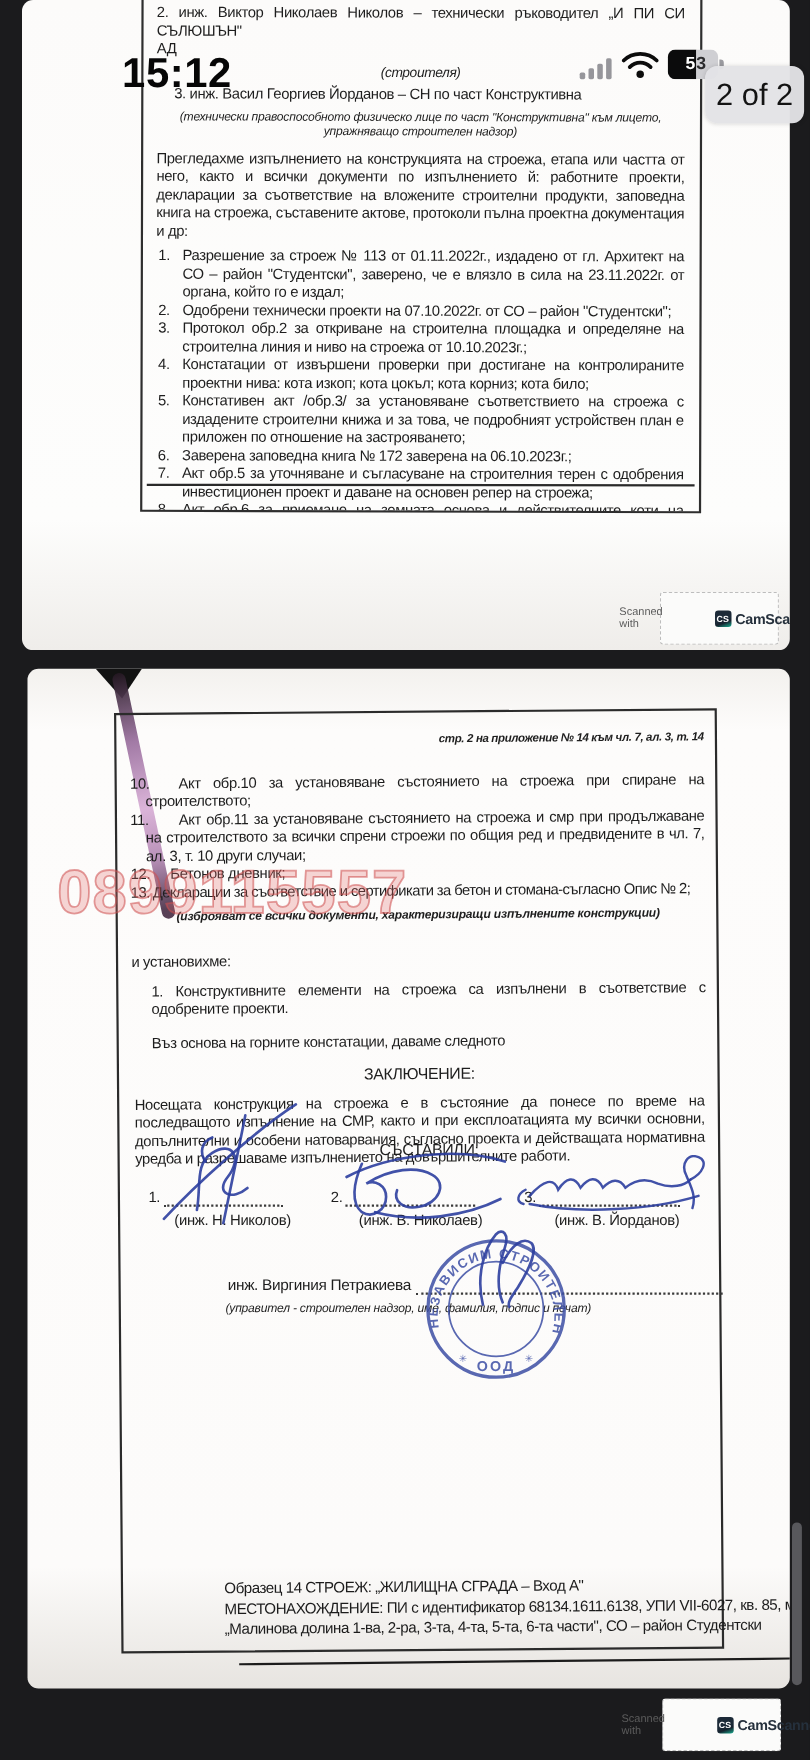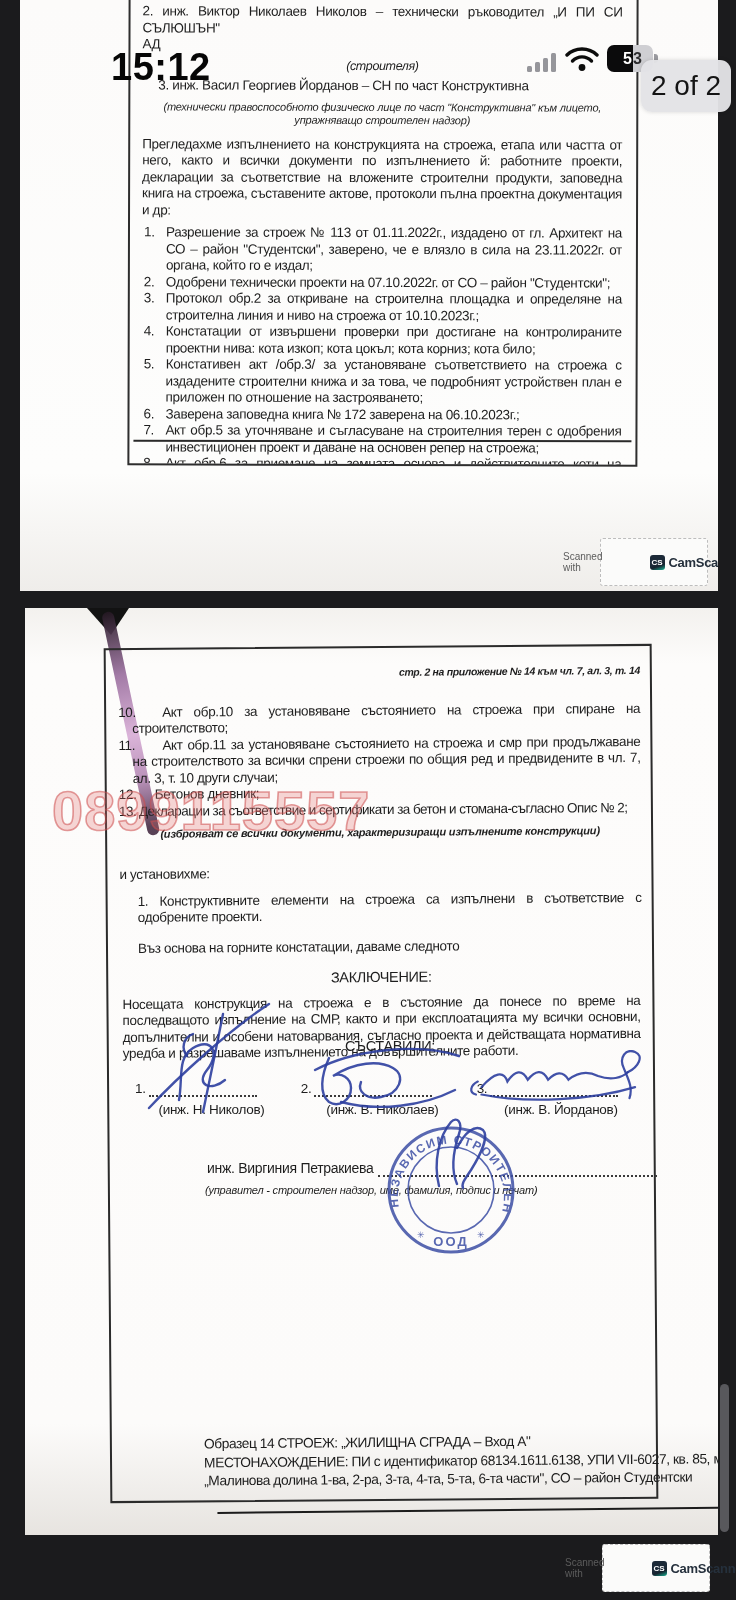--- a/index.html
+++ b/index.html
@@ -3,21 +3,21 @@
 <meta charset="utf-8">
 <style>
   html,body{margin:0;padding:0;}
   body{
     width:736px;height:1600px;position:relative;overflow:hidden;
     background:#1b1b1d;
     font-family:"Liberation Sans", sans-serif;
     -webkit-font-smoothing:antialiased;
   }
   
-  .page{position:absolute;overflow:hidden;}
+  .page{position:absolute;overflow:hidden;border-radius:10px;}
   .page1{left:20px;top:0;width:698px;height:591px;
     background:linear-gradient(180deg,#fcfbfa 0%,#fdfdfc 80%,#efedea 100%);}
   .page2{left:25px;top:608px;width:693px;height:927px;
     background:linear-gradient(180deg,#f3f1ee 0%,#fdfcfb 6%,#fcfbfa 88%,#e7e4e0 100%);}
   
   .frame1{position:absolute;left:108px;top:-12px;width:510px;height:478px;
     border:2px solid #2e2e2e;transform:rotate(0.15deg);box-sizing:border-box;
     padding:14px 14px 0 12px;overflow:hidden;}
   .frame2{position:absolute;left:82px;top:38px;width:548px;height:855px;
     border:2px solid #2b2b2b;transform:rotate(-0.45deg);box-sizing:border-box;

